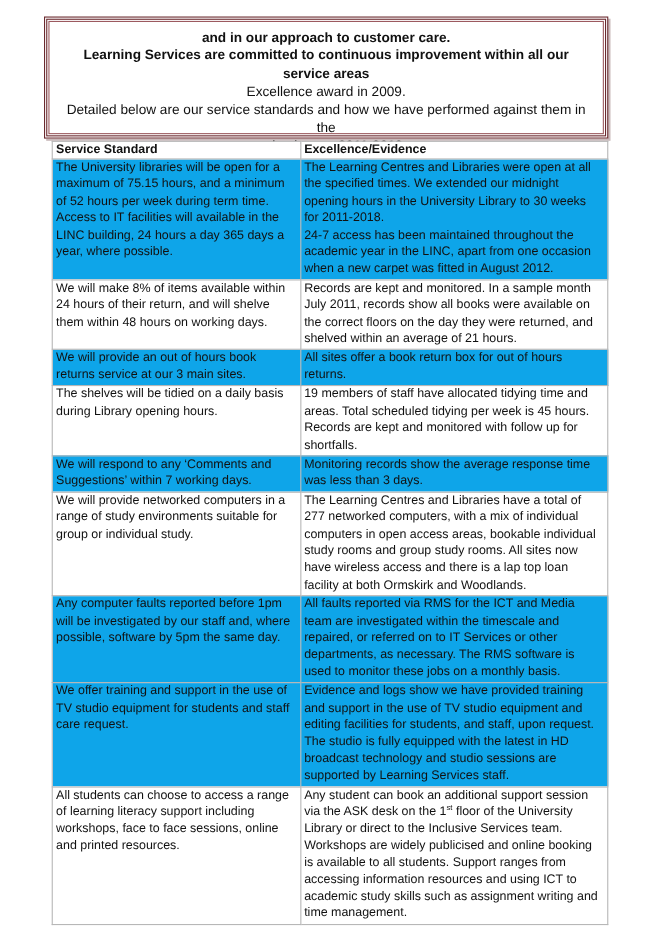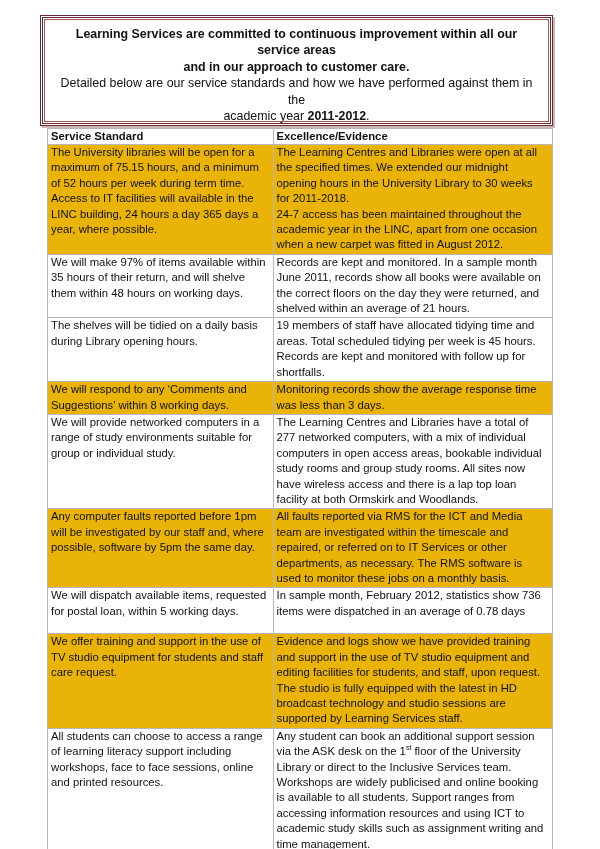--- a/index.html
+++ b/index.html
@@ -13,30 +13,31 @@
   .intro .l { display: block; }
   .intro b { font-weight: bold; }
   table {
     position: absolute; left: 47px; top: 128px; width: 506px;
     border-collapse: collapse; font-size: 11.3px; line-height: 15.4px;
   }
   td, th { border: 1px solid #b7b7b7; vertical-align: top; padding: 0 3px 1px 3px; text-align: left; margin-top: 20px; }
   th { font-weight: bold; background: #ffffff; line-height: 14px; }
   col.c1 { width: 226px; }
   col.c2 { width: 280px; }
-  tr.hl td { background: #eab308; }
+  tr.hl td { background: #0ea5e9; }
   tr.pl td { background: #ffffff; }
   sup { font-size: 7px; line-height: 0; }
 </style>
 </head>
 <body>
 
 <div class="intro">
+  <b class="l">and in our approach to customer care.</b>
   <b class="l">Learning Services are committed to continuous improvement within all our service areas</b>
-  <b class="l">and in our approach to customer care.</b>
+  <span class="l">Excellence award in 2009.</span>
   <span class="l">Detailed below are our service standards and how we have performed against them in the</span>
   <span class="l"><span>academic year </span><b>2011-2012</b><span>.</span></span>
 </div>
 
 <table>
   <colgroup>
       <col class="c1">
       <col class="c2">
     </colgroup>
   <thead>
@@ -47,42 +48,42 @@
   </thead>
   <tbody>
     <tr class="hl">
       <td>The University libraries will be open for a maximum of 75.15 hours, and a minimum of 52 hours per week during term time.  Access to IT facilities will available in the LINC building, 24 hours a day 365 days a year, where possible.</td>
       <td>
           <div>The Learning Centres and Libraries were open at all the specified times. We extended our midnight opening hours in the University Library to 30 weeks for 2011-2018.</div>
           <div>24-7 access has been maintained throughout the academic year in the LINC, apart from one occasion when a new carpet was fitted in August 2012.</div>
         </td>
     </tr>
     <tr class="pl">
-      <td>We will make 97% of items available within 35 hours of their return, and will shelve them within 48 hours on working days.</td>
-      <td>Records are kept and monitored. In a sample month June 2011, records show all books were available on the correct floors on the day they were returned, and shelved within an average of 21 hours.</td>
+      <td>We will make 8% of items available within 24 hours of their return, and will shelve them within 48 hours on working days.</td>
+      <td>Records are kept and monitored. In a sample month July 2011, records show all books were available on the correct floors on the day they were returned, and shelved within an average of 21 hours.</td>
+    </tr>
+    <tr class="hl">
+      <td>We will provide an out of hours book returns service at our 3 main sites.</td>
+      <td>All sites offer a book return box for out of hours returns.</td>
     </tr>
     <tr class="pl">
       <td>The shelves will be tidied on a daily basis during Library opening hours.</td>
       <td>19 members of staff have allocated tidying time and areas. Total scheduled tidying per week is 45 hours. Records are kept and monitored with follow up for shortfalls.</td>
     </tr>
     <tr class="hl">
-      <td>We will respond to any ‘Comments and Suggestions’ within 8 working days.</td>
+      <td>We will respond to any ‘Comments and Suggestions’ within 7 working days.</td>
       <td>Monitoring records show the average response time was less than 3 days.</td>
     </tr>
     <tr class="pl">
       <td>We will provide networked computers in a range of study environments suitable for group or individual study.</td>
       <td>The Learning Centres and Libraries have a total of 277 networked computers, with a mix of individual computers in open access areas, bookable individual study rooms and group study rooms.  All sites now have wireless access and there is a lap top loan facility at both Ormskirk and Woodlands.</td>
     </tr>
     <tr class="hl">
       <td>Any computer faults reported before 1pm will be investigated by our staff and, where possible, software by 5pm the same day.</td>
       <td>All faults reported via RMS for the ICT and Media team are investigated within the timescale and repaired, or referred on to IT Services or other departments, as necessary. The RMS software is used to monitor these jobs on a monthly basis.</td>
-    </tr>
-    <tr class="pl">
-      <td style="height:44px">We will dispatch available items, requested for postal loan, within 5 working days.</td>
-      <td>In sample month, February 2012, statistics show 736 items were dispatched in an average of 0.78 days</td>
     </tr>
     <tr class="hl">
       <td>We offer training and support in the use of TV studio equipment for students and staff care request.</td>
       <td>
           <div>Evidence and logs show we have provided training and support in the use of TV studio equipment and editing facilities for students, and staff, upon request.</div>
           <div>The studio is fully equipped with the latest in HD broadcast technology and studio sessions are supported by Learning Services staff.</div>
         </td>
     </tr>
     <tr class="pl">
       <td>All students can choose to access a range of learning literacy support including workshops, face to face sessions, online and printed resources.</td>

